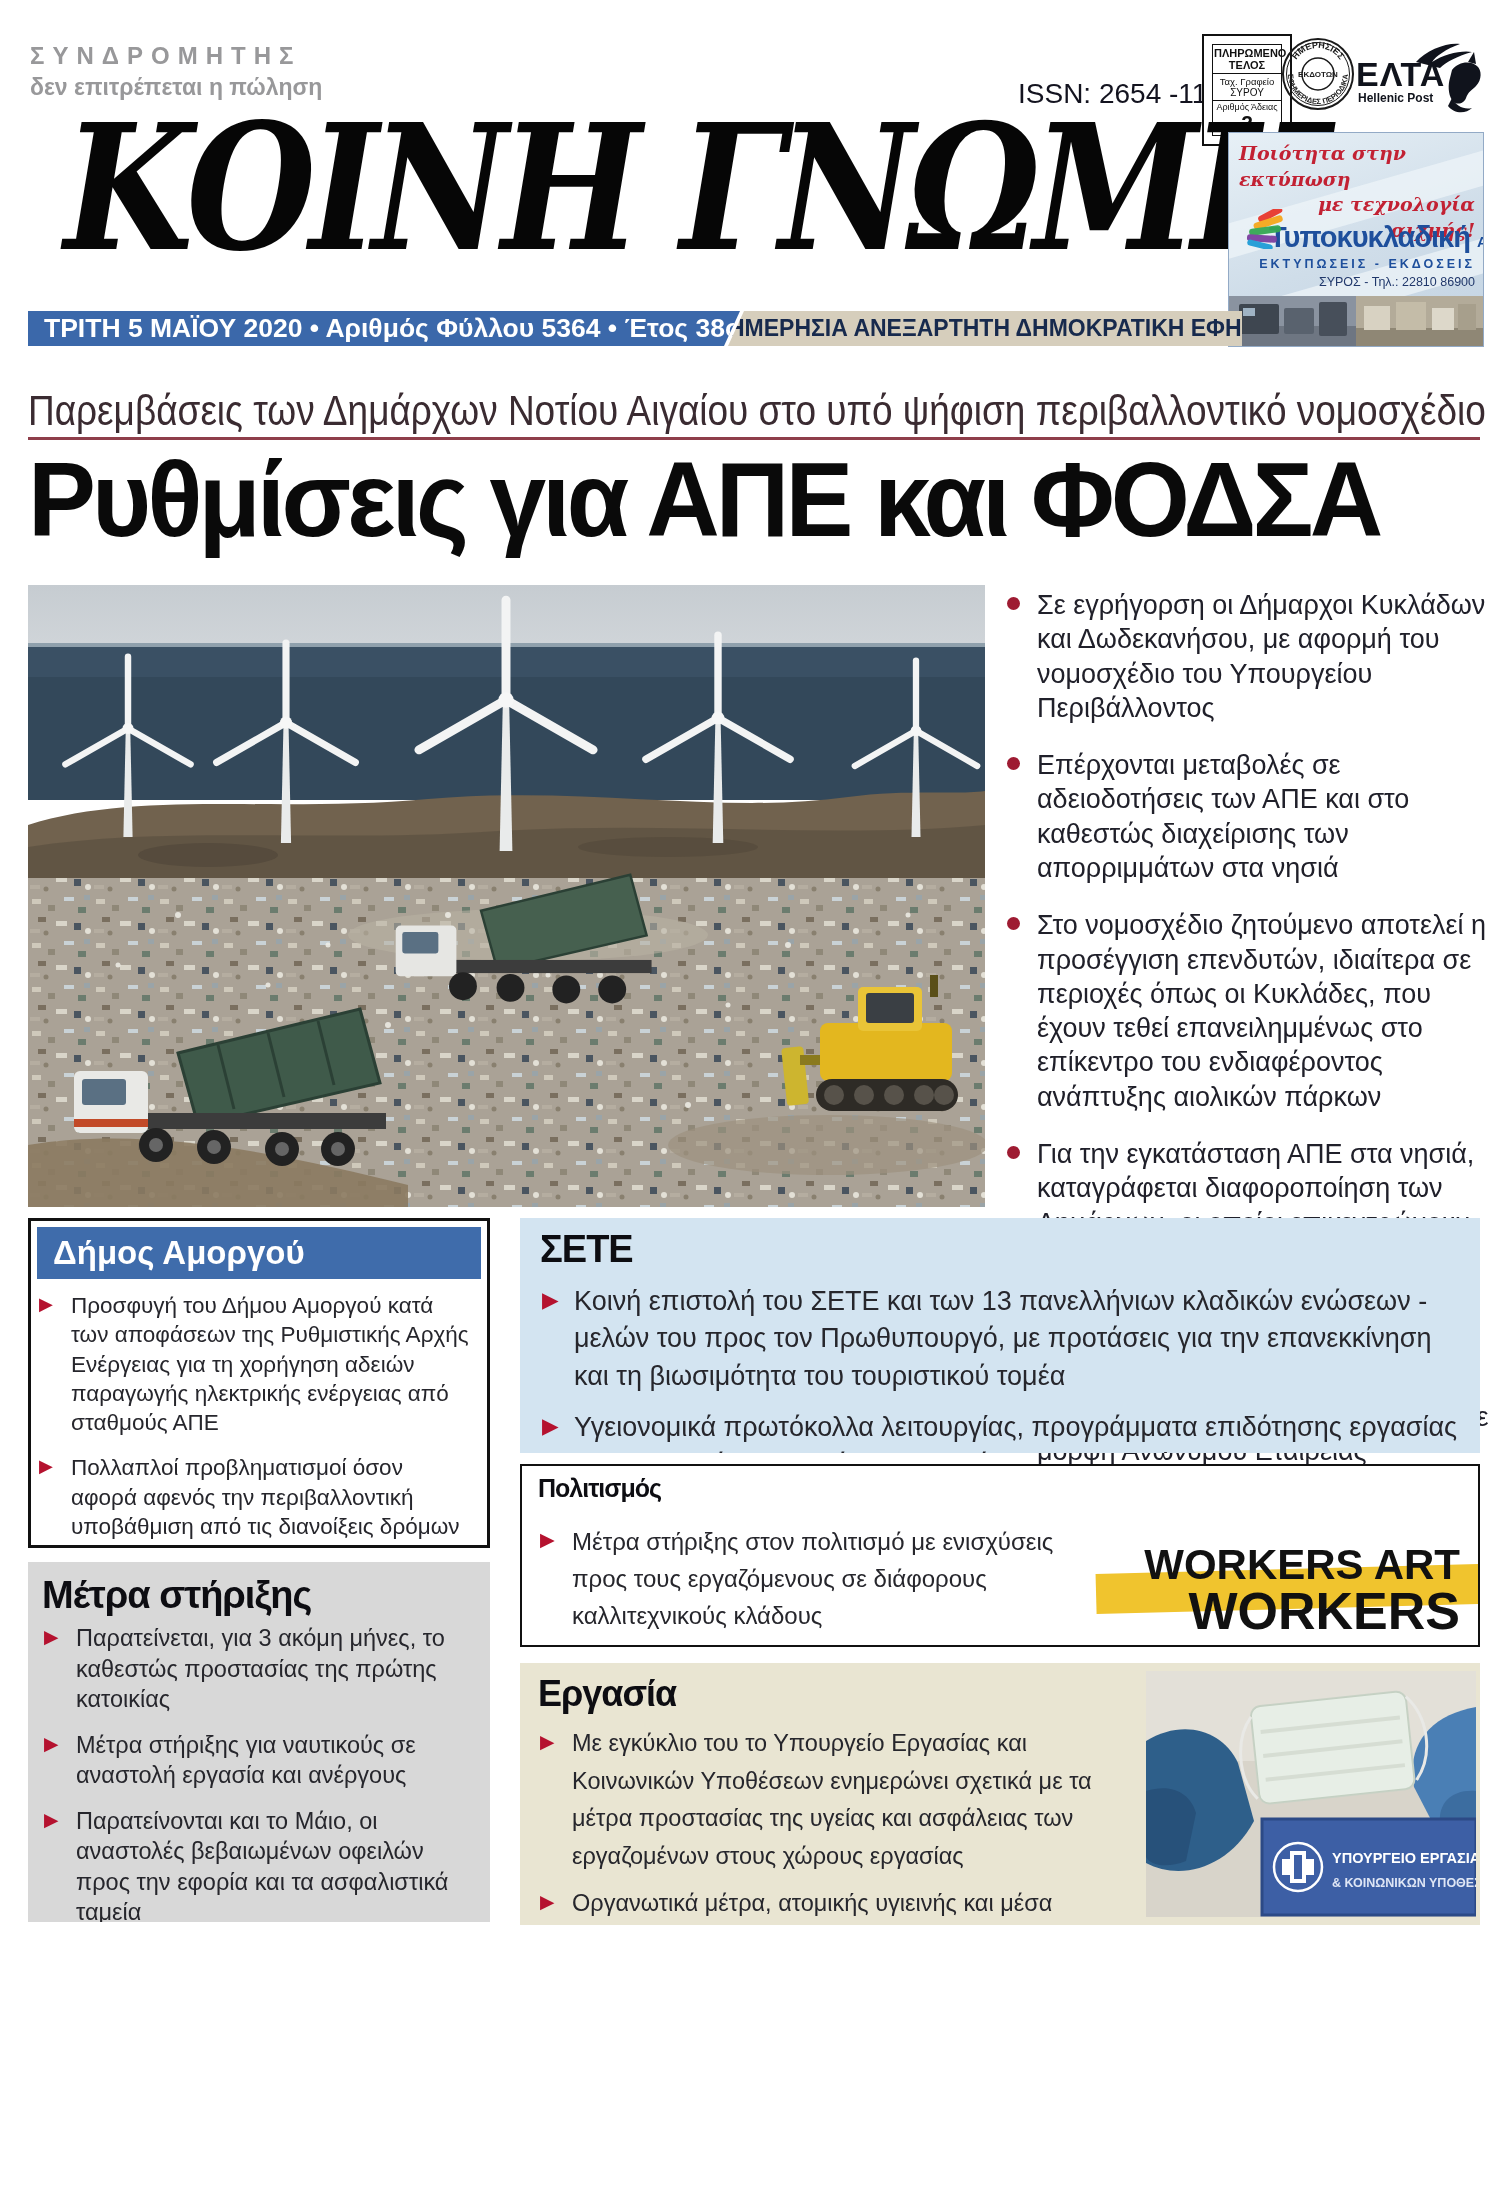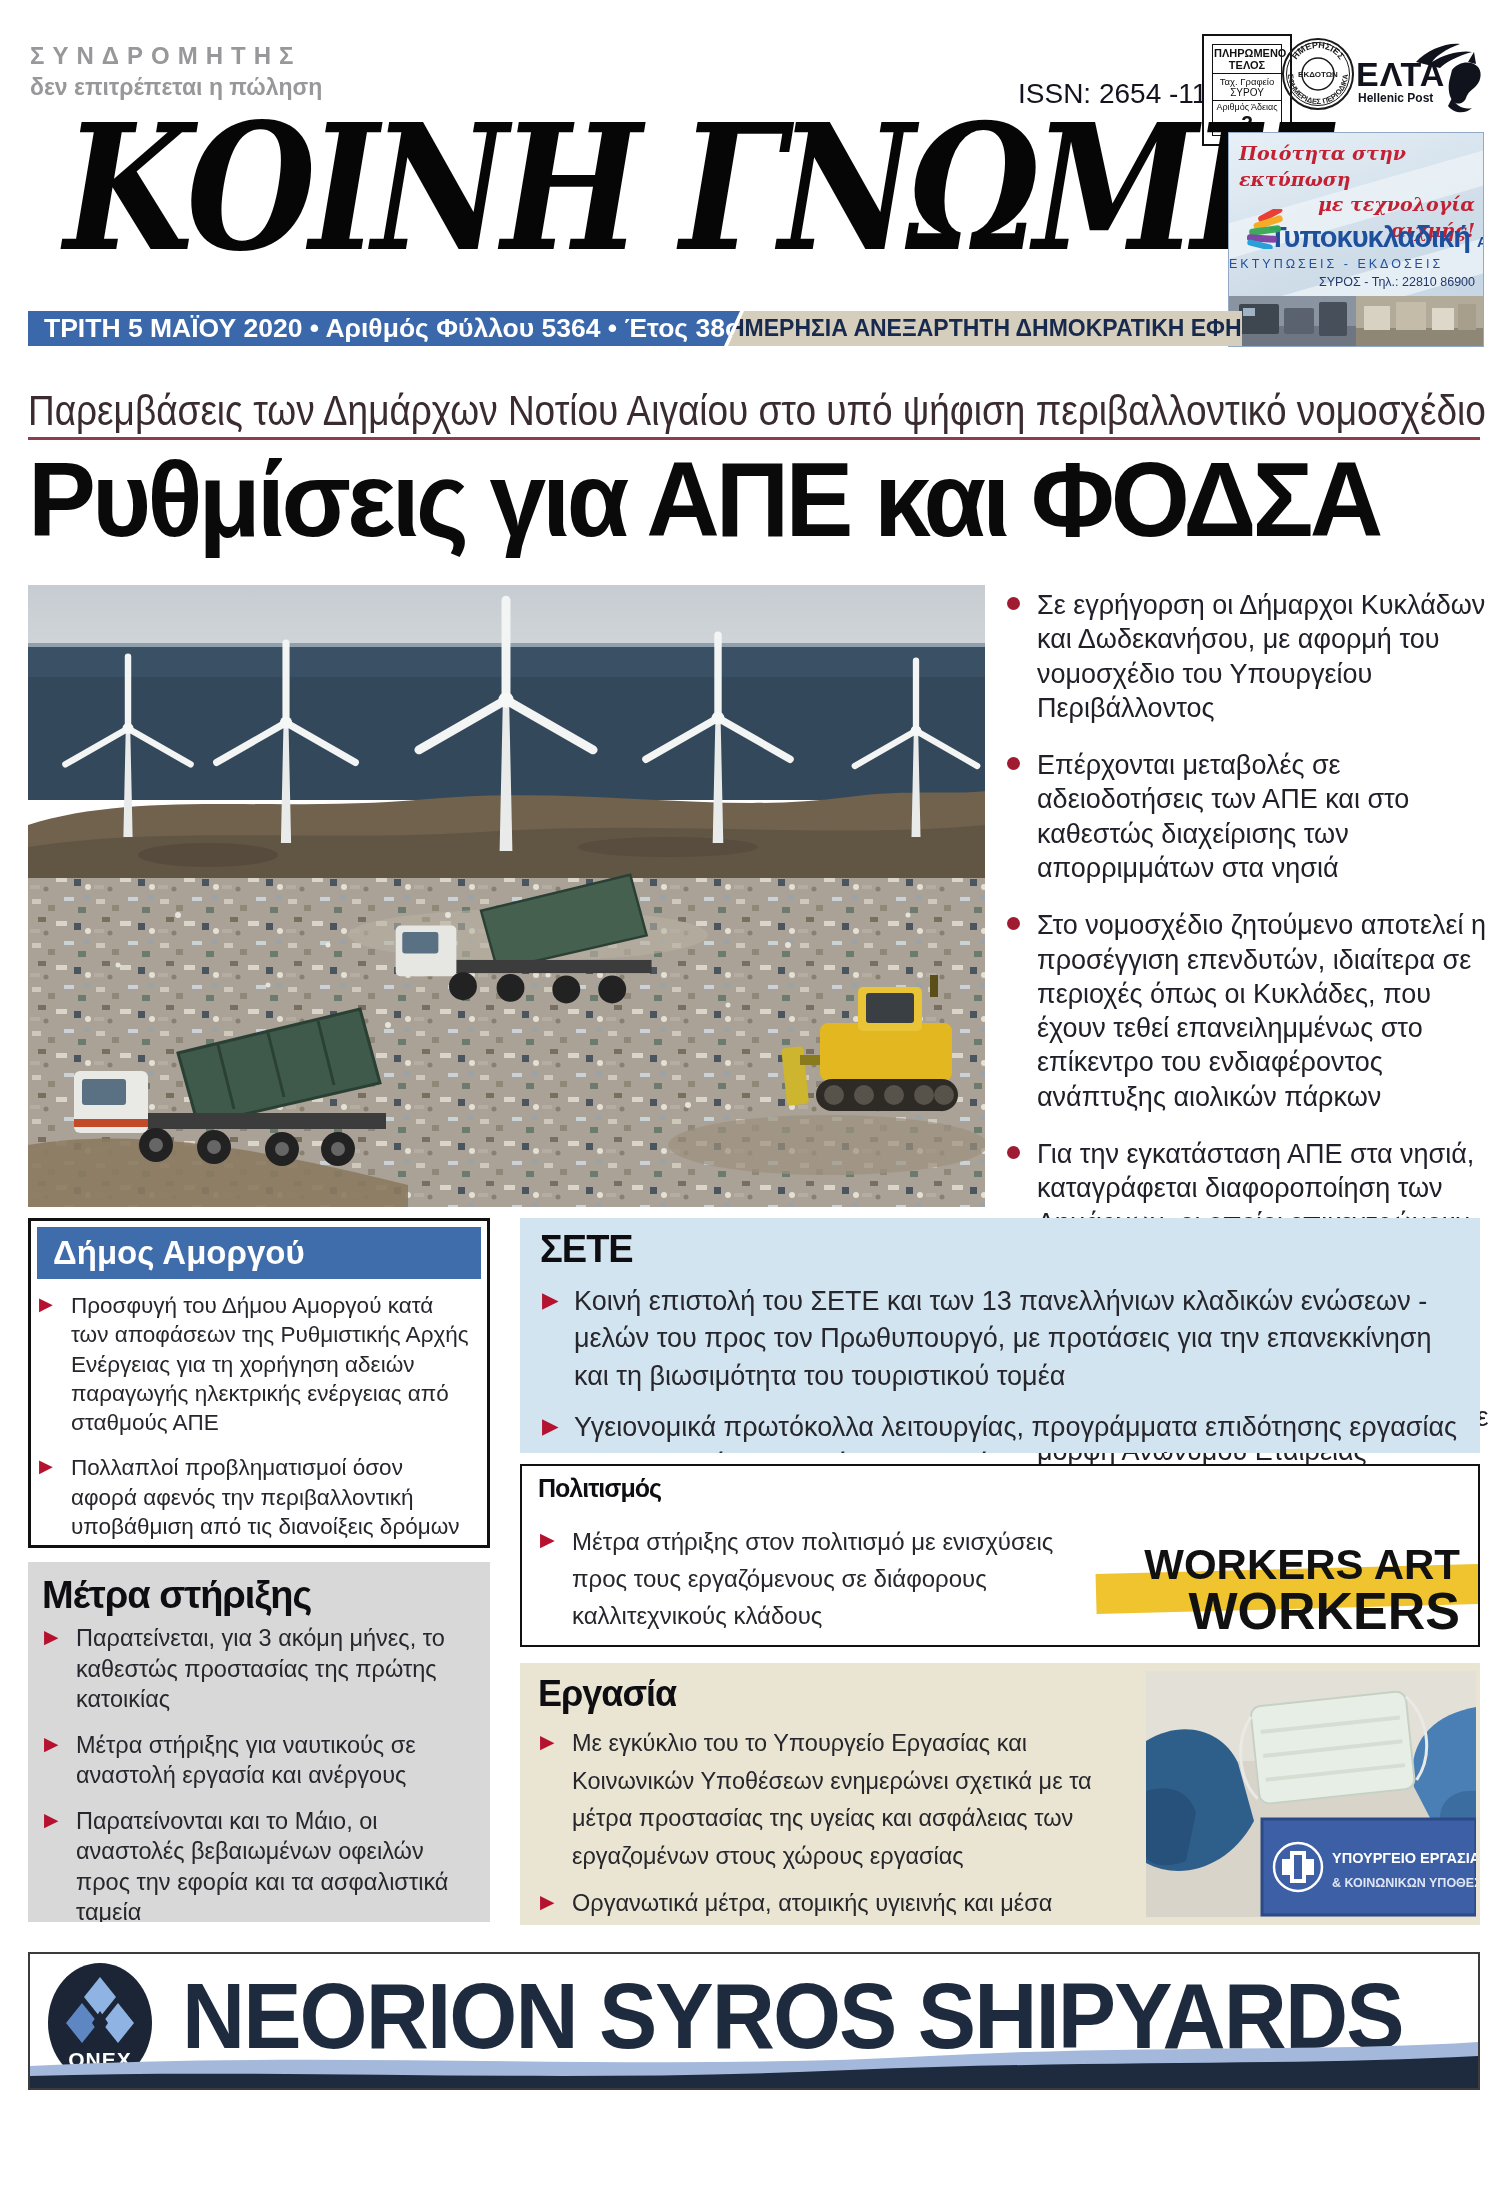--- a/index.html
+++ b/index.html
@@ -30,22 +30,22 @@
   .adbox{left:1228px;top:132px;width:254px;height:213px;border:1px solid #93aac6;overflow:hidden;
          background:linear-gradient(160deg,#e7f0f6 0%,#cfdde9 55%,#c3d3e2 100%);}
   .adbox .stripe{position:absolute;width:420px;height:34px;background:#eef4f8;opacity:.75;transform:rotate(-16deg);}
   .adbox .s1{left:-60px;top:48px;} .adbox .s2{left:-40px;top:130px;}
   .ad-slogan{position:absolute;left:10px;top:8px;width:236px;color:#c22133;
              font-family:"DejaVu Serif",serif;font-style:italic;font-weight:bold;font-size:19px;line-height:1.35;}
   .ad-slogan .sl2{text-align:right;}
   .ad-brandrow{position:absolute;left:6px;top:88px;width:244px;}
   .ad-brand{color:#1e4f9c;font-weight:bold;font-size:29px;letter-spacing:-1px;white-space:nowrap;}
   .ad-brand .ae{font-size:15px;letter-spacing:1px;}
-  .ad-line2{position:absolute;left:0;top:124px;width:246px;color:#1e4f9c;
-            font-size:12.5px;letter-spacing:3px;font-weight:normal;}
+  .ad-line2{position:absolute;left:0;top:124px;width:246px;text-align:right;color:#1e4f9c;
+            font-size:12.5px;letter-spacing:3px;font-weight:bold;}
   .ad-line3{position:absolute;left:0;top:142px;width:246px;text-align:right;color:#21386b;font-size:12.5px;}
   .ad-photos{position:absolute;left:0;top:163px;width:254px;height:50px;display:flex;}
 
   .datebar{left:28px;top:311px;width:1452px;height:35px;}
   .datebar .blue{position:absolute;left:0;top:0;width:712px;height:35px;background:#3b68aa;
                  clip-path:polygon(0 0,712px 0,696px 35px,0 35px);
                  color:#fff;font-weight:bold;font-size:26.5px;line-height:35px;padding-left:16px;box-sizing:border-box;white-space:nowrap;}
   .datebar .tan{position:absolute;left:700px;top:0;width:514px;height:35px;background:#d6cebc;
                 clip-path:polygon(16px 0,514px 0,514px 35px,0 35px);
                 color:#172a4d;font-weight:bold;font-size:23px;line-height:35px;text-align:center;white-space:nowrap;}
@@ -422,33 +422,14 @@
           <rect x="144" y="180" width="16" height="32" fill="#ffffff"></rect>
           <rect x="136" y="188" width="32" height="16" fill="#ffffff"></rect>
           <rect x="148" y="184" width="8" height="24" fill="#3d5fa5"></rect>
           <text x="186" y="192" font-size="14.5" font-weight="bold" fill="#ffffff" font-family="Liberation Sans,sans-serif">ΥΠΟΥΡΓΕΙΟ ΕΡΓΑΣΙΑΣ</text>
           <text x="186" y="216" font-size="12.5" font-weight="bold" fill="#dfe6f5" font-family="Liberation Sans,sans-serif">&amp; ΚΟΙΝΩΝΙΚΩΝ ΥΠΟΘΕΣΕΩΝ</text>
         </g>
       </svg>
     </div>
   </div>
 
-  <div class="abs footer">
-    <div class="onex">
-      <svg width="116" height="128" viewBox="0 0 116 128">
-        <ellipse cx="58" cy="64" rx="52" ry="60" fill="#1c2535"></ellipse>
-        <g>
-          <polygon points="58,18 74,38 58,58 42,38" fill="#8fb4e3"></polygon>
-          <polygon points="40,44 56,64 40,84 24,64" fill="#5e86c2"></polygon>
-          <polygon points="76,44 92,64 76,84 60,64" fill="#8fb4e3"></polygon>
-          <polygon points="58,52 66,64 58,76 50,64" fill="#1c2535"></polygon>
-        </g>
-        <text x="58" y="108" font-size="21" font-weight="bold" fill="#ffffff" text-anchor="middle" letter-spacing="1" font-family="Liberation Sans,sans-serif">ONEX</text>
-      </svg>
-    </div>
-    <div class="ftext">NEORION SYROS SHIPYARDS</div>
-    <svg class="waves" width="1448" height="52" viewBox="0 0 1448 52" preserveAspectRatio="none">
-      <path d="M0,30 C300,14 620,36 900,20 C1100,9 1300,16 1448,6 L1448,52 L0,52 Z" fill="#a3b8da"></path>
-      <path d="M0,40 C260,32 520,48 820,34 C1060,24 1260,30 1448,20 L1448,52 L0,52 Z" fill="#1e2a3d"></path>
-    </svg>
-  </div>
 
 </div>
 
 </body></html>

